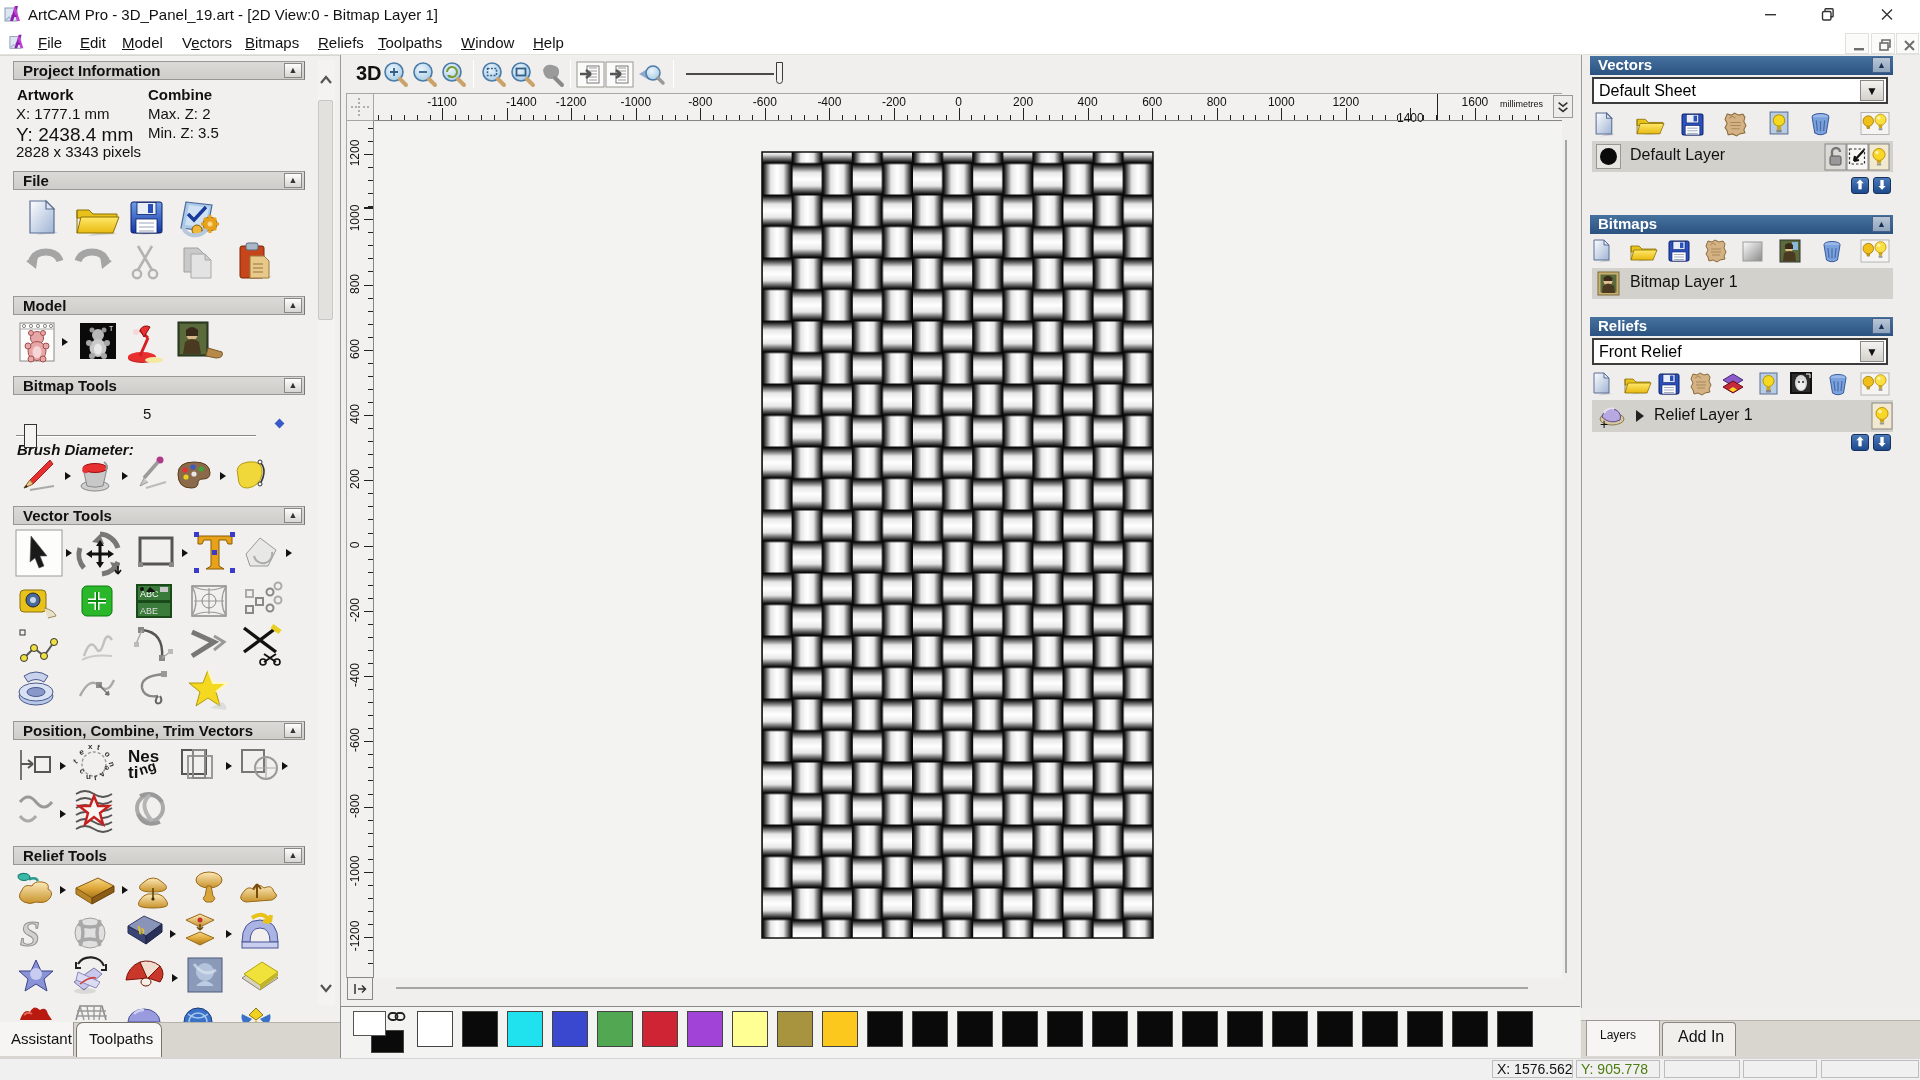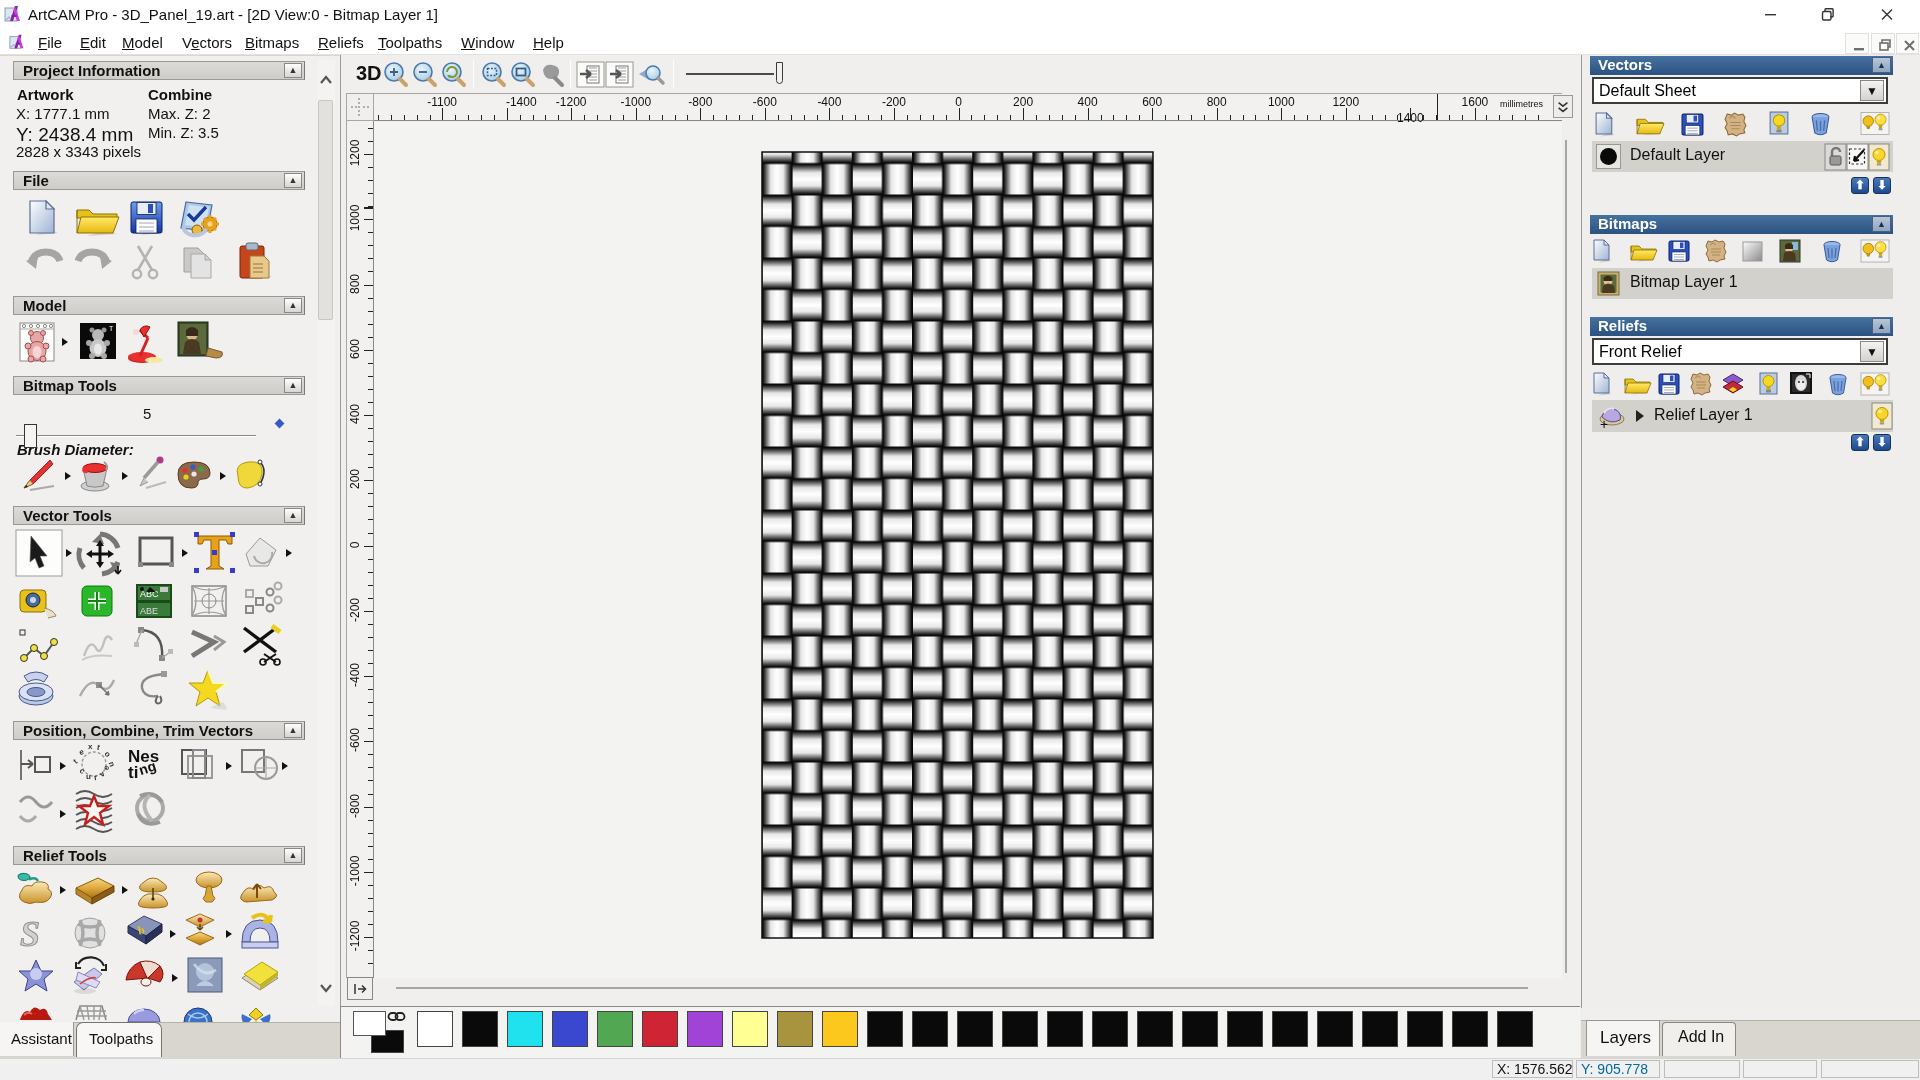--- a/index.html
+++ b/index.html
@@ -1211,24 +1211,24 @@
   <div class="abs" style="left:62px;top:6px;font-size:16px;color:#111;">Relief Layer 1</div>
   <svg class="abs" style="left:280px;top:3px;" width="20" height="26" viewBox="0 0 20 26">
       <use href="#s-bulbbtn"></use>
     </svg>
 </div>
 <div class="udbtn" style="left:1851px;top:434px;">⬆</div>
 <div class="udbtn" style="left:1873px;top:434px;">⬇</div>
 
 <div class="abs" style="left:1581px;top:1020px;width:339px;height:38px;background:#d9d6cf;border-top:1px solid #b5b2aa;"></div>
 <div class="abs" style="left:1586px;top:1020px;width:74px;height:36px;background:#f6f5f3;border:1px solid #9a9792;border-bottom:none;"></div>
-<div class="abs" style="left:1600px;top:1028px;font-size:17px;color:#111;">Layers</div>
+<div class="abs" style="left:1600px;top:1028px;font-size:12px;color:#111;">Layers</div>
 <div class="abs" style="left:1662px;top:1022px;width:74px;height:34px;background:#f0efec;border:1px solid #8a8782;border-bottom:none;border-radius:4px 4px 0 0;"></div>
 <div class="abs" style="left:1678px;top:1028px;font-size:16px;color:#111;">Add In</div>
 
 <div class="abs" style="left:0;top:1058px;width:1920px;height:22px;background:#f0f0f0;border-top:1px solid #d5d5d5;"></div>
 <div class="abs" style="left:1497px;top:1061px;font-size:14px;color:#111;">X: 1576.562</div>
-<div class="abs" style="left:1581px;top:1061px;font-size:14px;color:#0369a1;">Y: 905.778</div>
+<div class="abs" style="left:1581px;top:1061px;font-size:14px;color:#4d7c0f;">Y: 905.778</div>
 <div class="statcell" style="left:1492px;width:81px;"></div>
 <div class="statcell" style="left:1576px;width:84px;"></div>
 <div class="statcell" style="left:1664px;width:76px;"></div>
 <div class="statcell" style="left:1743px;width:74px;"></div>
 <div class="statcell" style="left:1821px;width:98px;"></div>
 
 </body></html>

